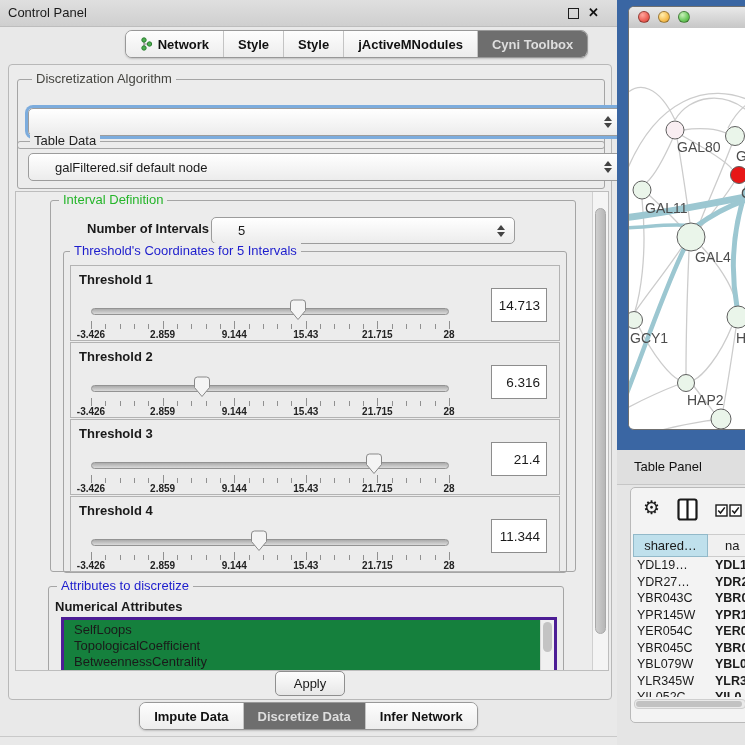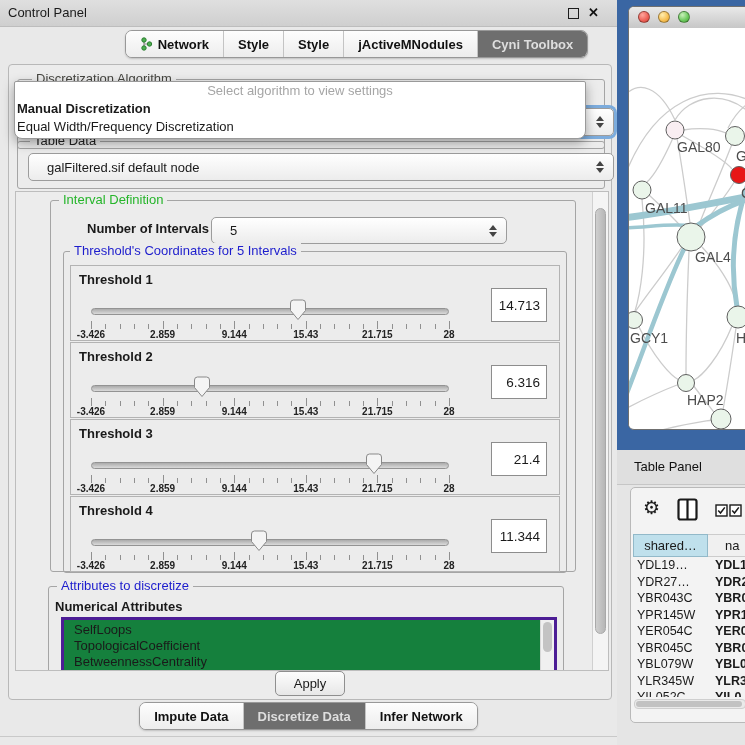--- a/index.html
+++ b/index.html
@@ -30,21 +30,21 @@
   .outer{position:absolute;left:8px;top:64px;width:602px;height:634px;background:#ececec;
          border:1px solid #b8b8b8;border-radius:4px;}
   .group{position:absolute;border:1px solid #a5a5a5;border-radius:3px;}
   .grp-label{position:absolute;top:-9px;background:#ececec;padding:0 4px;line-height:15px;white-space:nowrap;}
   .grp-algo{left:8px;top:14px;width:586px;height:68px;}
   .grp-algo .grp-label{left:14px;color:#454540;}
   .grp-td{left:8px;top:76px;width:586px;height:46px;}
   .grp-td .grp-label{left:12px;color:#222;}
 
   .combo{position:absolute;background:linear-gradient(#ffffff,#ececec);border:1px solid #9c9c9c;
-         border-radius:5px;display:flex;align-items:center;padding-left:18px;}
+         border-radius:5px;display:flex;align-items:center;padding-left:26px;}
   .combo-algo{left:10px;top:28px;width:566px;height:26px;box-shadow:0 0 0 3px #7cacdd;}
   .combo-td{left:10px;top:11px;width:566px;height:26px;}
   .stepper{position:absolute;right:9px;top:50%;transform:translateY(-50%);
            display:flex;flex-direction:column;gap:2px;}
   .stepper i{display:block;width:0;height:0;border-left:4px solid transparent;border-right:4px solid transparent;}
   .stepper .up{border-bottom:5px solid #444;}
   .stepper .dn{border-top:5px solid #444;}
 
   
   .popup{position:absolute;left:14px;top:81px;width:570px;height:56px;background:#fff;
@@ -558,19 +558,14 @@
         <div class="tp-tr">
           <span class="c1">YIL052C</span>
           <span class="c2">YIL0</span>
         </div>
       </div>
     <div class="hsb">
         <div class="th"></div>
       </div>
   </div>
 
-  <div class="popup">
-    <div class="pop-ph">Select algorithm to view settings</div>
-    <div class="pop-item b">Manual Discretization</div>
-    <div class="pop-item">Equal Width/Frequency Discretization</div>
-  </div>
 
 </div>
 
 </body></html>

